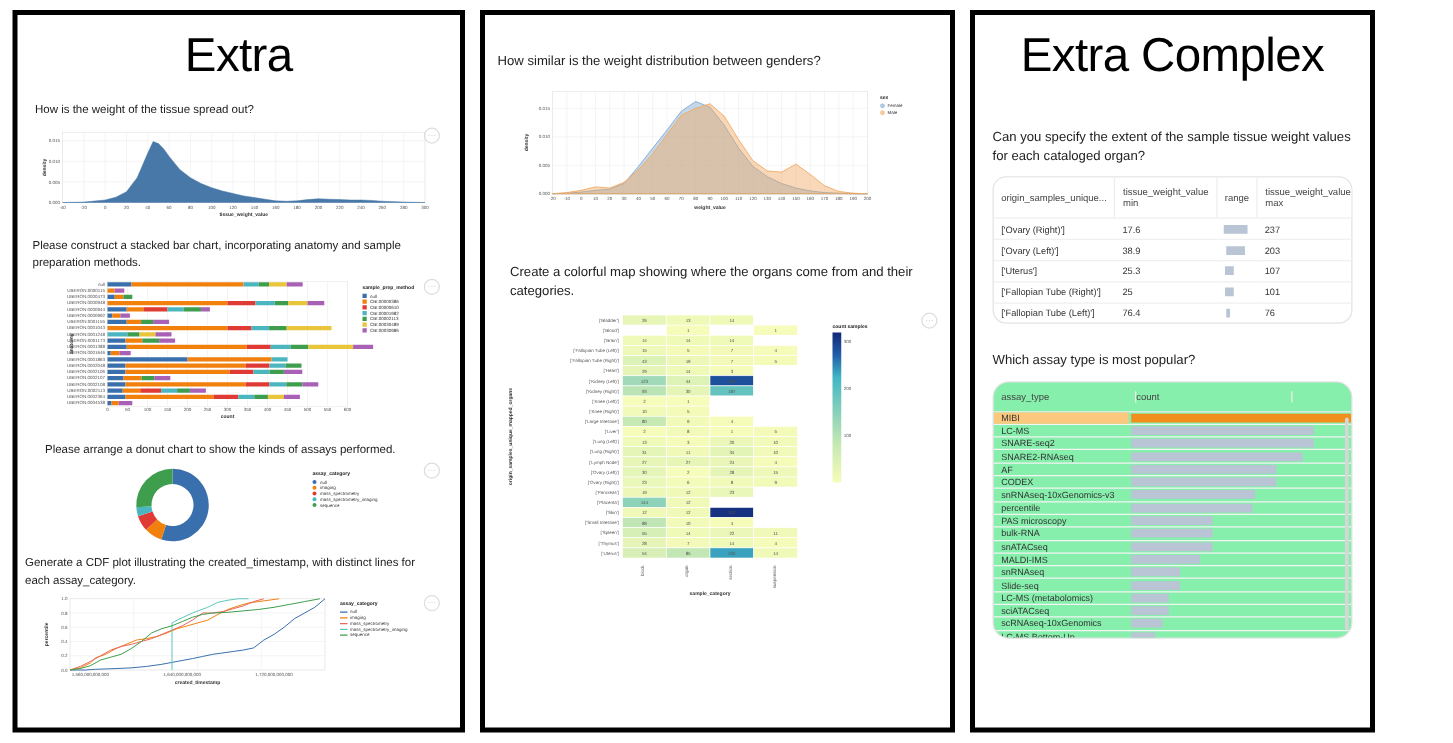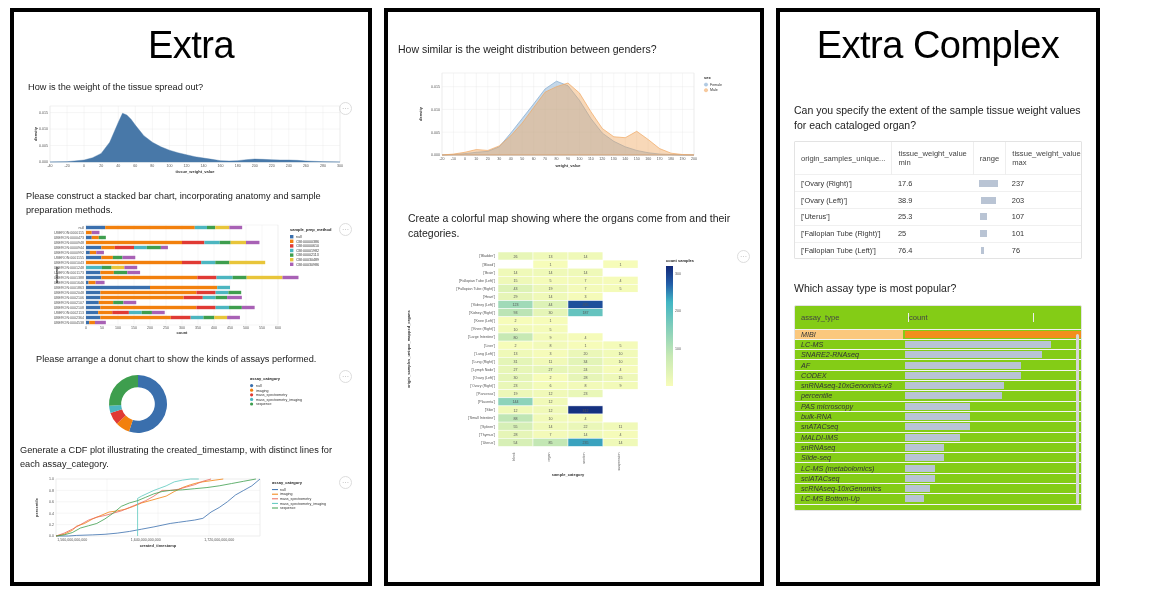--- a/index.html
+++ b/index.html
@@ -14,34 +14,34 @@
   .p2 .prompt, .p3 .prompt { font-size:10.5px; }
   .chartbox { position:relative; margin:6px 14px 0 14px; }
   .ellipsis { position:absolute; right:2px; top:2px; width:13px; height:13px; border-radius:50%; border:1px solid #ddd; color:#bbb; font-size:7px; text-align:center; line-height:12px;}
   svg { display:block; }
   .axlab { font-size:3.6px; fill:#555; font-family:"Liberation Sans", sans-serif; }
   .axtitle { font-size:4px; fill:#333; font-weight:bold; font-family:"Liberation Sans", sans-serif;}
   .legtitle { font-size:4px; fill:#222; font-weight:bold; }
   .legitem { font-size:3.6px; fill:#333; }
   .gridline { stroke:#e8e8e8; stroke-width:.4; }
   
-  .tblwrap { margin:8px 14px 0 14px; border:1px solid #e3e3e3; border-radius:1px; overflow:hidden; background:#fff; }
+  .tblwrap { margin:8px 14px 0 14px; border:1px solid #e3e3e3; border-radius:11px; overflow:hidden; background:#fff; }
   table { width:100%; border-collapse:collapse; font-size:7.4px; color:#333; }
   thead th { text-align:left; font-weight:400; color:#444; padding:7px 6px; font-size:7.6px; border-right:1px solid #eee; background:#fff;}
   thead th:last-child { border-right:none; }
   tbody td { padding:3.4px 6px; border-top:1px solid #f0f0f0; vertical-align:middle; }
   .bar-cell { width:105px; }
   .gbar { height:7px; background:#b9c4d4; display:block; }
   
-  .listwrap { margin:8px 14px 0 14px; border:1px solid #e3e3e3; border-radius:2px; background:#84cc16; position:relative; height:206px; overflow:hidden;}
+  .listwrap { margin:8px 14px 0 14px; border:1px solid #e3e3e3; border-radius:13px; background:#86efac; position:relative; height:206px; overflow:hidden;}
   .lhead { display:flex; padding:7px 6px; font-size:7.6px; color:#444; border-bottom:1px solid #eee;}
   .lhead span:first-child { width:108px; border-right:1px solid #eee;}
   .lhead span:nth-child(2){ width:125px; border-right:1px solid #eee;}
   .lrow { display:flex; align-items:center; height:10.3px; border-bottom:1px solid #f4f4f4; font-size:7.2px; color:#333;}
-  .lname { width:108px; padding-left:6px; white-space:nowrap; overflow:hidden;font-style:italic;}
+  .lname { width:108px; padding-left:6px; white-space:nowrap; overflow:hidden;}
   .lname.hl { background:#fbc87d; }
   .lbarwrap { flex:1; padding-left:2px;}
   .lbar { height:7px; background:#b9c4d4;}
   .lbar.hl { background:#f28e1c; }
   .scroll { position:absolute; right:2px; top:28px; width:3px; height:170px; background:#d6d6d6; border-radius:2px;}
 </style>
 </head>
 <body>
 
 <div class="stage">
@@ -727,20 +727,26 @@
               <div class="lbar hl" style="width: 100%;"></div>
             </div>
           </div>
           <div class="lrow">
             <div class="lname">LC-MS</div>
             <div class="lbarwrap">
               <div class="lbar" style="width: 83%;"></div>
             </div>
           </div>
           <div class="lrow">
+            <div class="lname">SNARE-seq2</div>
+            <div class="lbarwrap">
+              <div class="lbar" style="width: 83%;"></div>
+            </div>
+          </div>
+          <div class="lrow">
             <div class="lname">SNARE2-RNAseq</div>
             <div class="lbarwrap">
               <div class="lbar" style="width: 78%;"></div>
             </div>
           </div>
           <div class="lrow">
             <div class="lname">AF</div>
             <div class="lbarwrap">
               <div class="lbar" style="width: 66%;"></div>
             </div>

